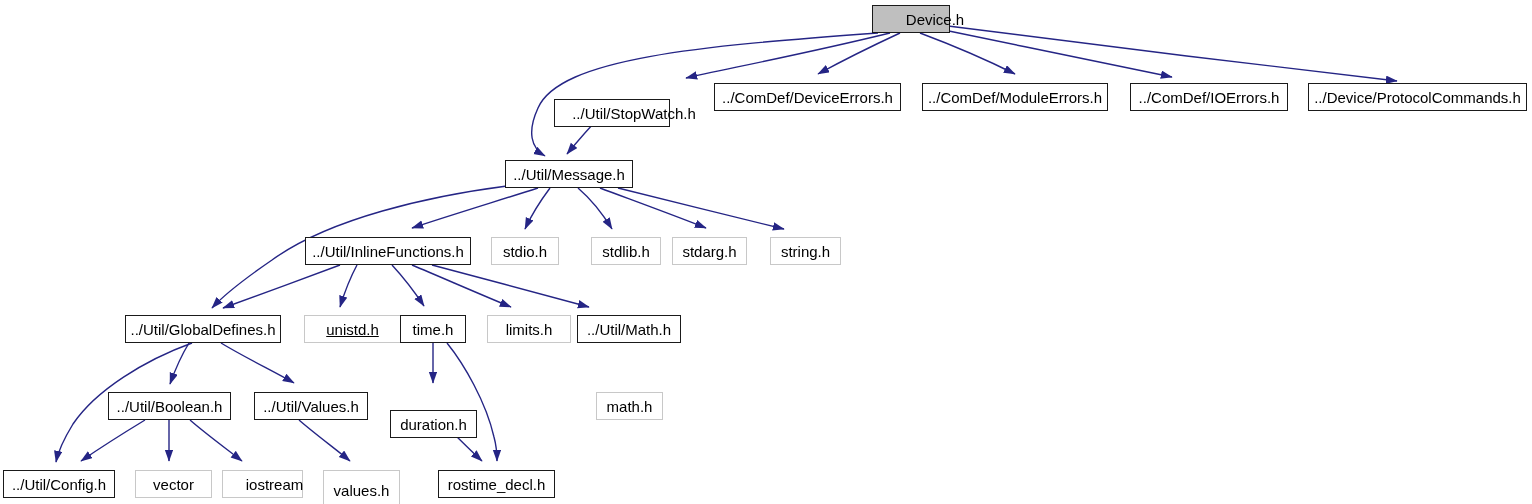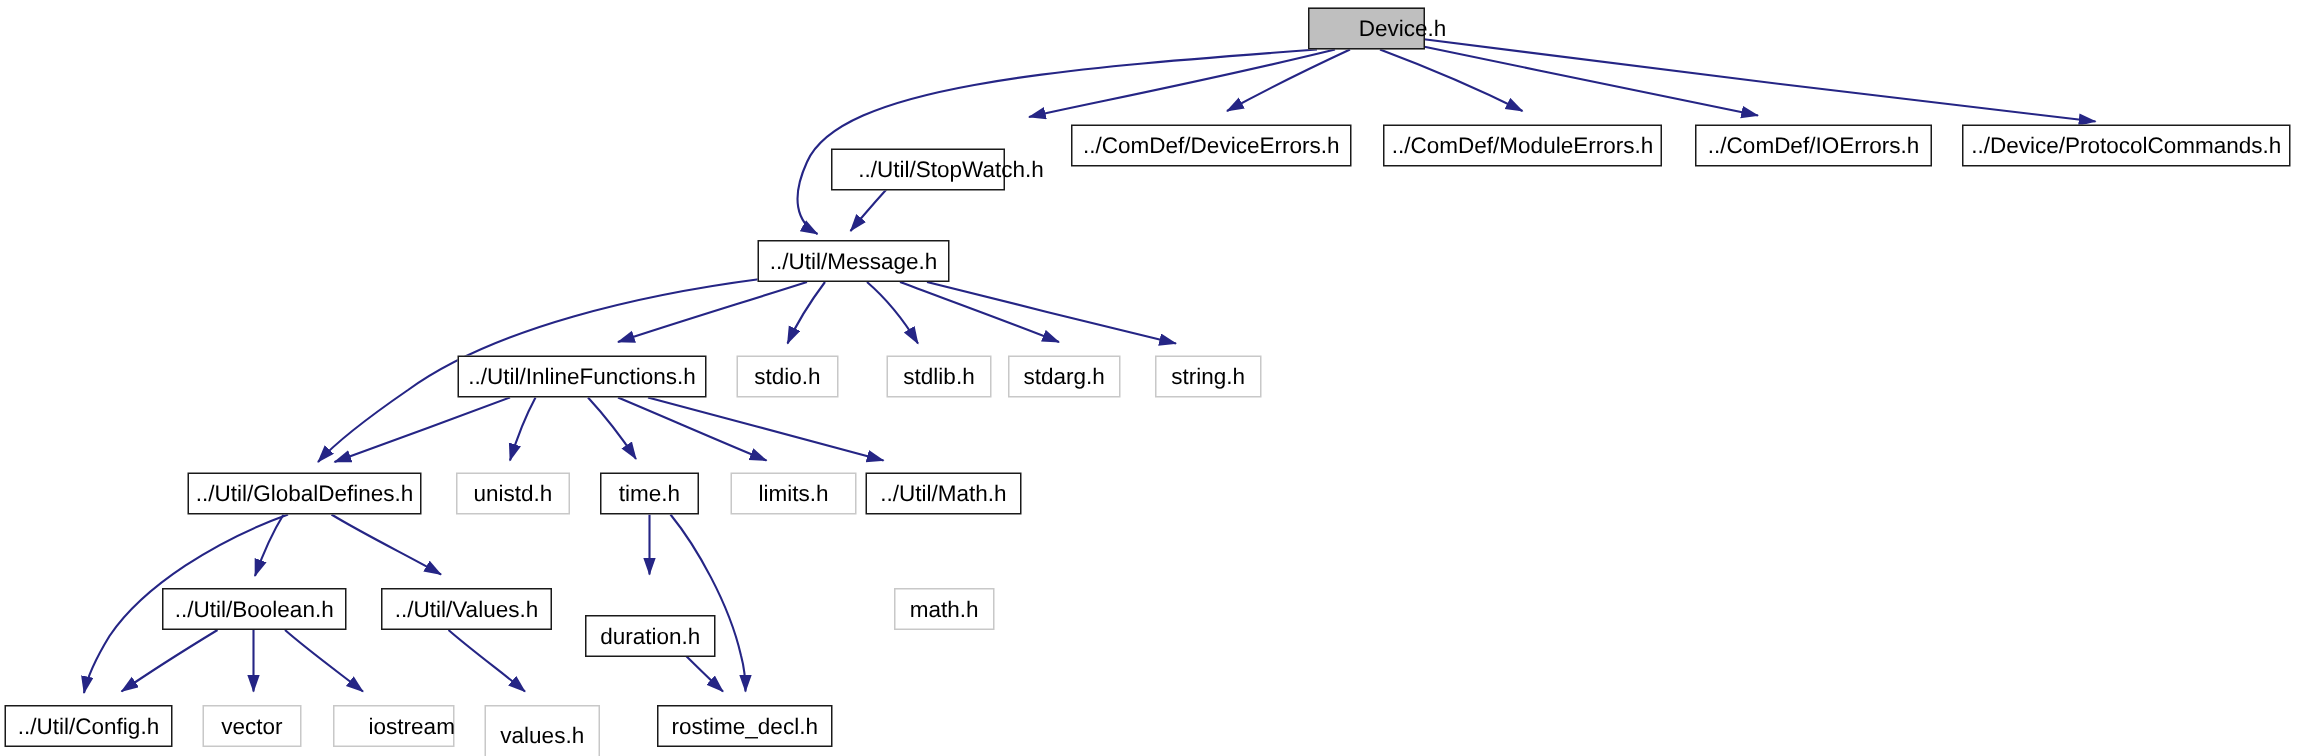--- a/index.html
+++ b/index.html
@@ -134,21 +134,21 @@
       </div>
       <div class="node system" style="left: 672px; top: 237px; width: 75px; height: 28px;">
         <span class="label">stdarg.h</span>
       </div>
       <div class="node system" style="left: 770px; top: 237px; width: 71px; height: 28px;">
         <span class="label">string.h</span>
       </div>
       <div class="node project" style="left: 125px; top: 315px; width: 156px; height: 28px;">
         <span class="label">../Util/GlobalDefines.h</span>
       </div>
-      <div class="node system" style="left: 304px; top: 315px; width: 76px; height: 28px;">
+      <div class="node system" style="left: 304px; top: 315px; width: 97px; height: 28px; text-decoration: underline;">
         <span class="label">unistd.h</span>
       </div>
       <div class="node project" style="left: 400px; top: 315px; width: 66px; height: 28px;">
         <span class="label">time.h</span>
       </div>
       <div class="node system" style="left: 487px; top: 315px; width: 84px; height: 28px;">
         <span class="label">limits.h</span>
       </div>
       <div class="node project" style="left: 577px; top: 315px; width: 104px; height: 28px;">
         <span class="label">../Util/Math.h</span>
@@ -161,21 +161,21 @@
       </div>
       <div class="node project" style="left: 390px; top: 410px; width: 87px; height: 28px;">
         <span class="label">duration.h</span>
       </div>
       <div class="node system" style="left: 596px; top: 392px; width: 67px; height: 28px;">
         <span class="label">math.h</span>
       </div>
       <div class="node project" style="left: 3px; top: 470px; width: 112px; height: 28px;">
         <span class="label">../Util/Config.h</span>
       </div>
-      <div class="node system" style="left: 135px; top: 470px; width: 66px; height: 28px;">
+      <div class="node system" style="left: 135px; top: 470px; width: 77px; height: 28px;">
         <span class="label">vector</span>
       </div>
       <div class="node system" style="left: 222px; top: 470px; width: 81px; height: 28px; padding-left: 24px;">
         <span class="label">iostream</span>
       </div>
       <div class="node system" style="left: 323px; top: 470px; width: 77px; height: 40px;">
         <span class="label">values.h</span>
       </div>
       <div class="node project" style="left: 438px; top: 470px; width: 117px; height: 28px;">
         <span class="label">rostime_decl.h</span>

